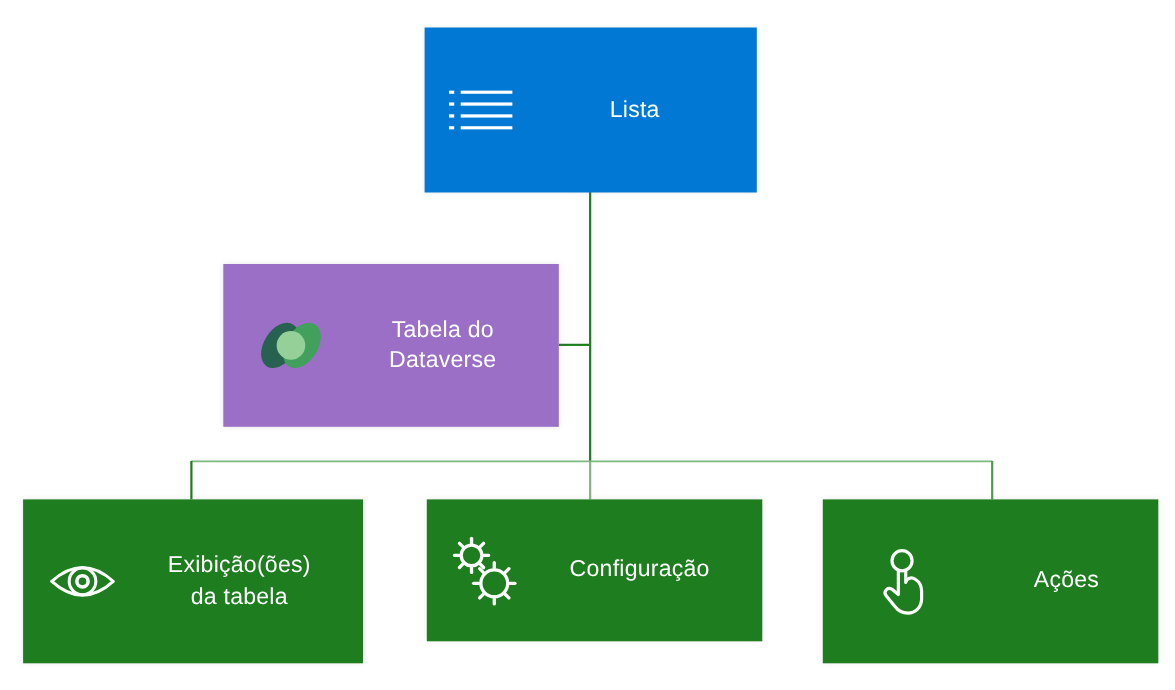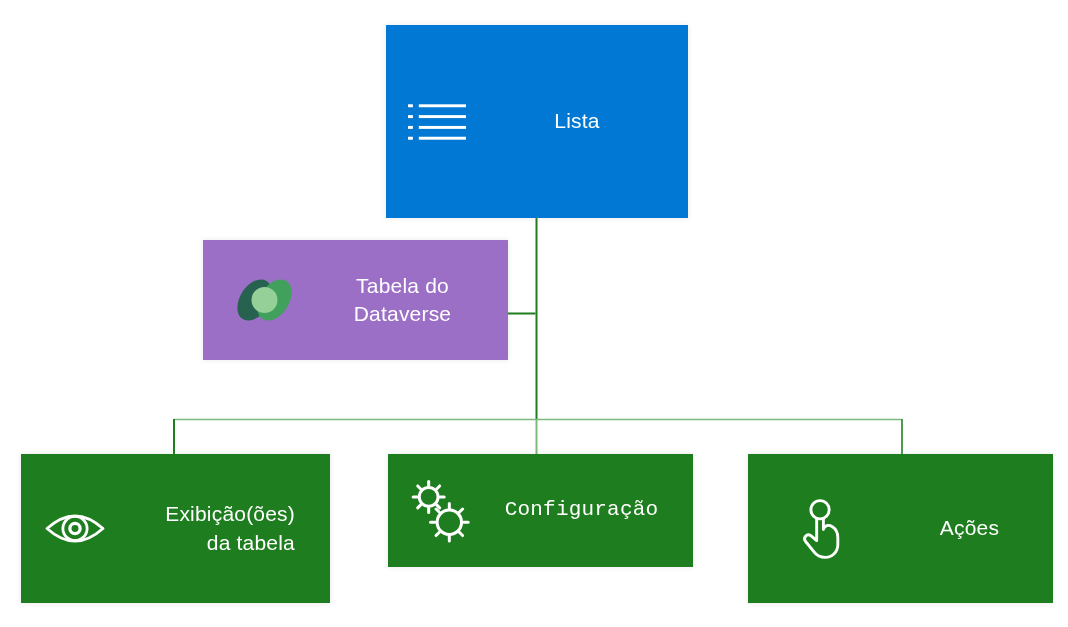--- a/index.html
+++ b/index.html
@@ -40,34 +40,34 @@
     display: flex;
     justify-content: center;
   }
   .node .label {
     font-size: 21px;
     line-height: 1.35;
     text-align: center;
     letter-spacing: 0.2px;
   }
   
-  .node-lista        { left: 386px; top: 25px;  width: 302px; height: 193px; background: #0078d4; }
-  .node-tabela       { left: 203px; top: 240px; width: 305px; height: 120px; background: #9b6fc6; }
+  .node-lista        { left: 386px; top: 25px;  width: 302px; height: 150px; background: #0078d4; }
+  .node-tabela       { left: 203px; top: 240px; width: 305px; height: 148px; background: #9b6fc6; }
   .node-exibicoes    { left: 21px;  top: 454px; width: 309px; height: 149px; background: #1e7d1e; }
-  .node-configuracao { left: 388px; top: 454px; width: 305px; height: 113px; background: #1e7d1e; font-family: Liberation Mono, monospace; }
+  .node-configuracao { left: 388px; top: 454px; width: 305px; height: 129px; background: #1e7d1e; }
   .node-acoes        { left: 748px; top: 454px; width: 305px; height: 149px; background: #1e7d1e; gap: 40px; }
 
   .node-lista        .icon-wrap { margin-left: 22px; }
   .node-tabela       .icon-wrap { margin-left: 29px; }
   .node-exibicoes    .icon-wrap { margin-left: 24px; }
   .node-configuracao .icon-wrap { margin-left: 20px; }
   .node-acoes        .icon-wrap { margin-left: 48px; }
 
   .node-tabela    .label { max-width: 150px; }
-  .node-exibicoes .label { max-width: 155px; text-align: right; }
+  .node-exibicoes .label { max-width: 155px; }
 
   .icon-svg { display: block; }
   .stroke-icon {
     fill: none;
     stroke: #ffffff;
     stroke-linecap: round;
     stroke-linejoin: round;
   }
 </style>
 </head>

